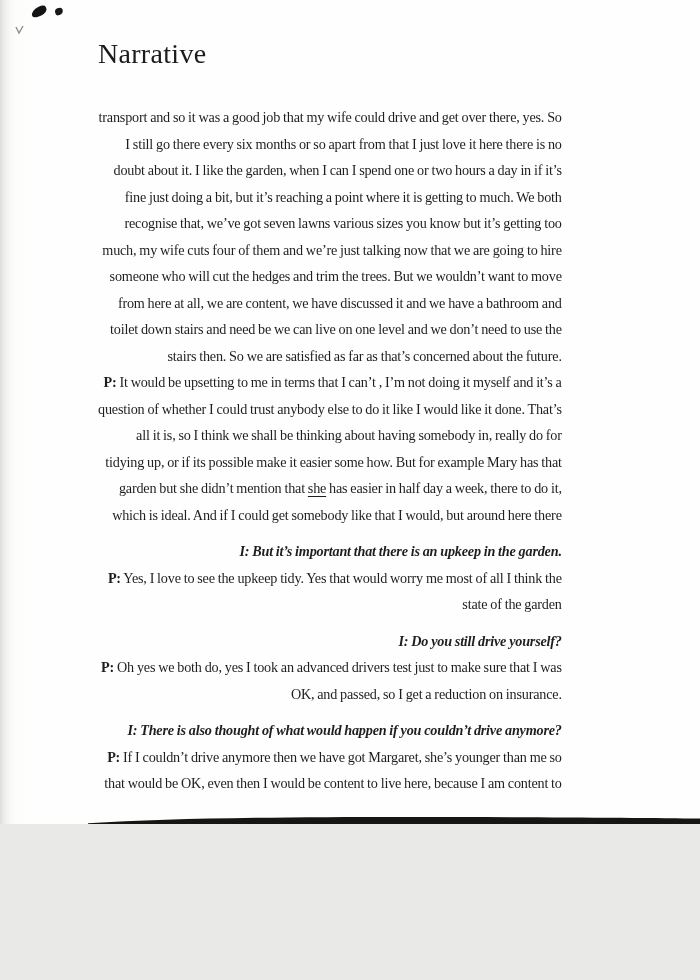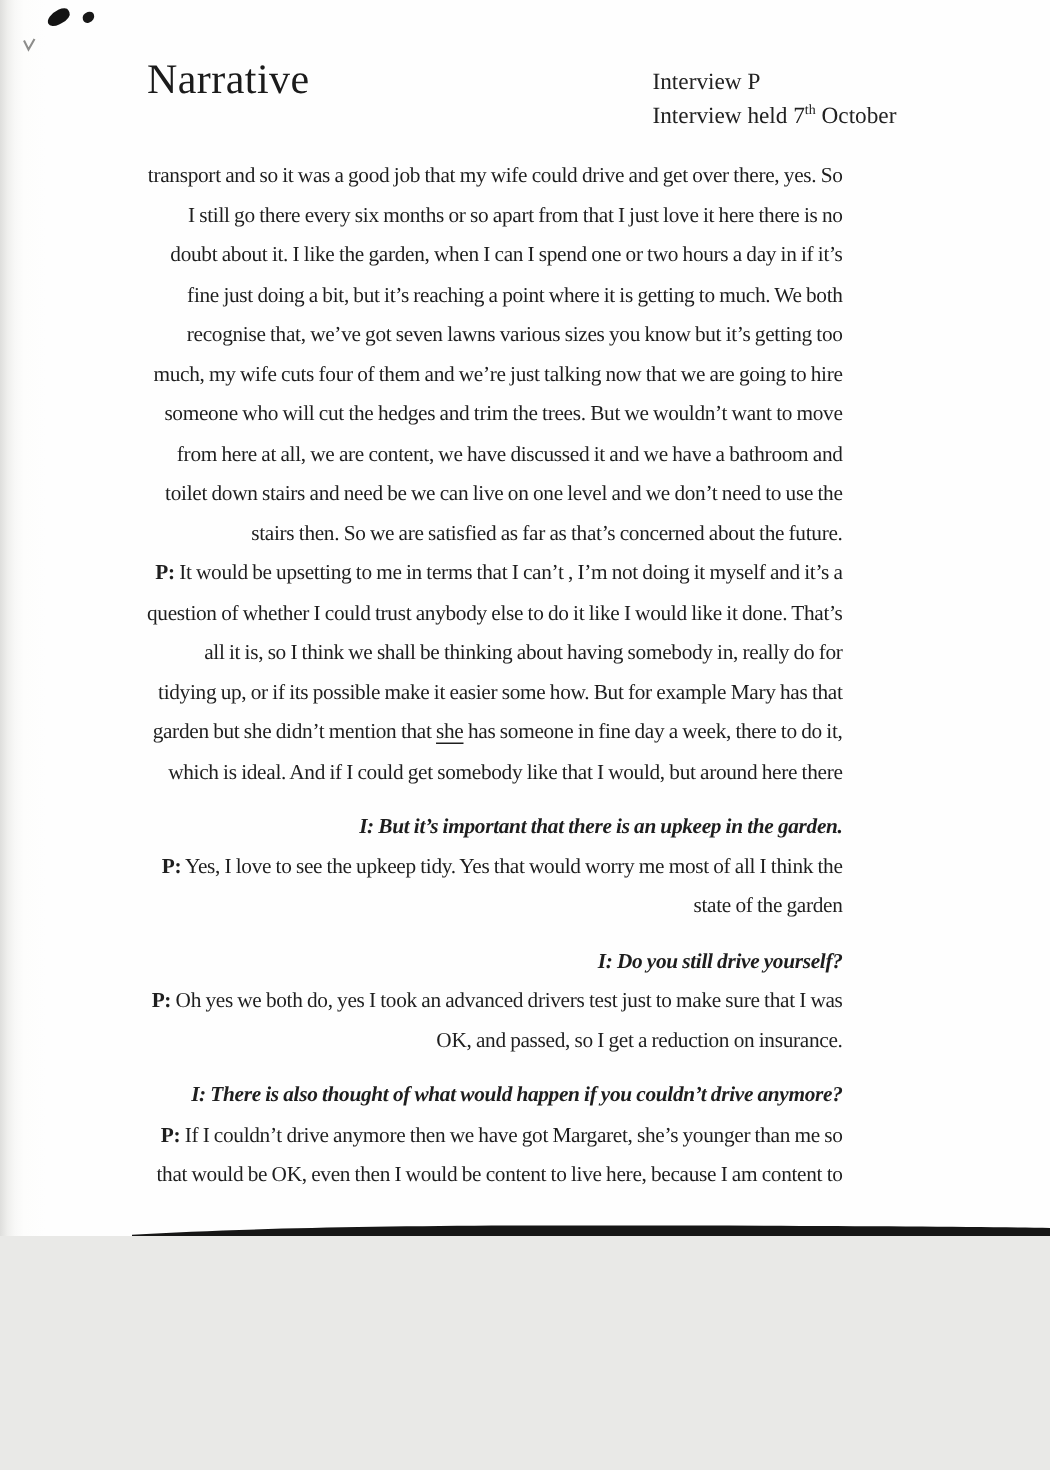--- a/index.html
+++ b/index.html
@@ -67,44 +67,40 @@
 
 <div class="page">
 
   <div class="ink-mark-a"></div>
   <div class="ink-mark-b"></div>
   <svg class="ink-mark-c" viewBox="0 0 10 10">
     <polyline points="1,2 4,8 8,1" fill="none" stroke="#8d8d8b" stroke-width="1.4"></polyline>
   </svg>
 
   <div class="doc-title">Narrative</div>
-  <div class="interview-meta">
-      <div class="meta-line"><span>Interview P</span></div>
-      <div class="meta-line"><span>Interview held 7</span><span class="sup">th</span><span> October</span></div>
-    </div>
 
   <div class="transcript">
       <div class="block p">
         <div class="line"><span>transport and so it was a good job that my wife could drive and get over there, yes. So</span></div>
         <div class="line"><span>I still go there every six months or so apart from that I just love it here there is no</span></div>
         <div class="line"><span>doubt about it. I like the garden, when I can I spend one or two hours a day in if it’s</span></div>
         <div class="line"><span>fine just doing a bit, but it’s reaching a point where it is getting to much. We both</span></div>
         <div class="line"><span>recognise that, we’ve got seven lawns various sizes you know but it’s getting too</span></div>
         <div class="line"><span>much, my wife cuts four of them and we’re just talking now that we are going to hire</span></div>
         <div class="line"><span>someone who will cut the hedges and trim the trees. But we wouldn’t want to move</span></div>
         <div class="line"><span>from here at all, we are content, we have discussed it and we have a bathroom and</span></div>
         <div class="line"><span>toilet down stairs and need be we can live on one level and we don’t need to use the</span></div>
         <div class="line"><span>stairs then. So we are satisfied as far as that’s concerned about the future.</span></div>
       </div>
       <div class="block a">
         <div class="line"><span class="b">P:</span><span> It would be upsetting to me in terms that I can’t , I’m not doing it myself and it’s a</span></div>
         <div class="line"><span>question of whether I could trust anybody else to do it like I would like it done. That’s</span></div>
         <div class="line"><span>all it is, so I think we shall be thinking about having somebody in, really do for</span></div>
         <div class="line"><span>tidying up, or if its possible make it easier some how. But for example Mary has that</span></div>
-        <div class="line"><span>garden but she didn’t mention that </span><span class="u">she</span><span> has someone in fine day a week, there to do it,</span></div>
+        <div class="line"><span>garden but she didn’t mention that </span><span class="u">she</span><span> has easier in half day a week, there to do it,</span></div>
         <div class="line"><span>which is ideal. And if I could get somebody like that I would, but around here there</span></div>
       </div>
       <div class="block q">
         <div class="line"><span>I: But it’s important that there is an upkeep in the garden.</span></div>
       </div>
       <div class="block a">
         <div class="line"><span class="b">P:</span><span> Yes, I love to see the upkeep tidy. Yes that would worry me most of all I think the</span></div>
         <div class="line"><span>state of the garden</span></div>
       </div>
       <div class="block q">

